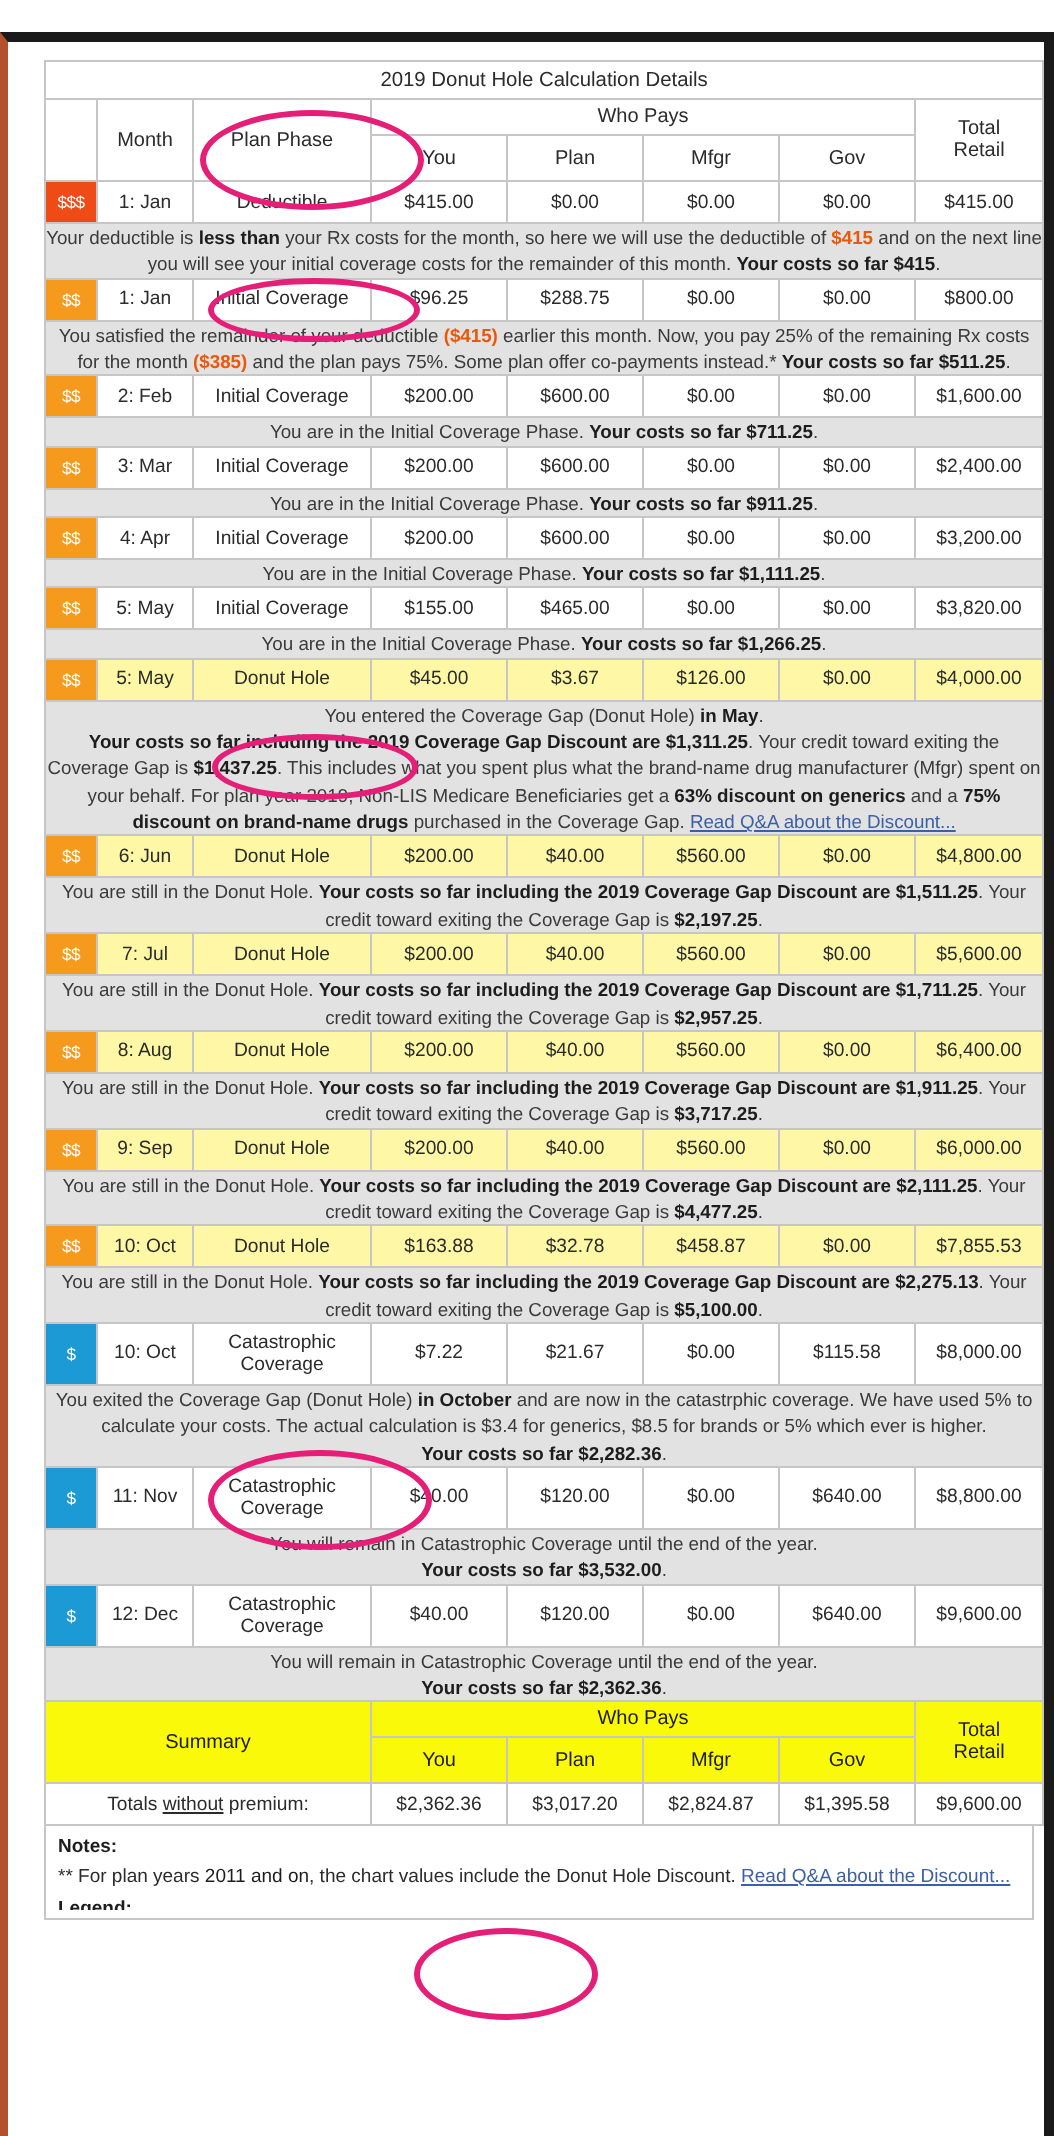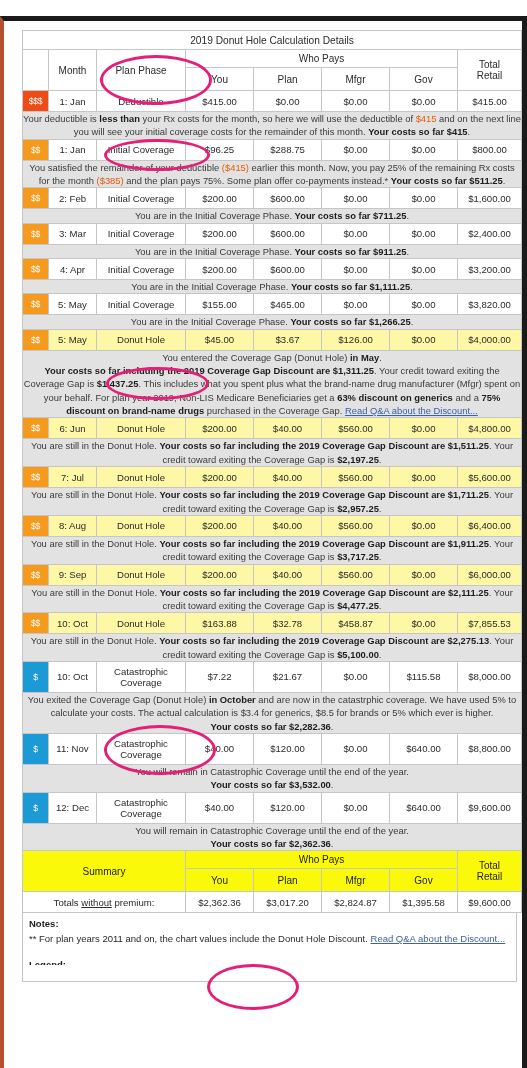--- a/index.html
+++ b/index.html
@@ -89,21 +89,21 @@
 
   .note-row td {
     background: #e2e2e2;
     color: #3a3a3a;
     font-size: 9.4px;
     line-height: 1.42;
     padding: 3px 9px 3px 9px;
     text-align: center;
   }
   .note-row td b { font-weight: bold; color: #1d1d1d; }
-  .note-row td .orange { color: #e8590c; font-weight: normal; }
+  .note-row td .orange { color: #e8590c; font-weight: bold; }
   .note-row td a {
     color: #3b5fa8;
     text-decoration: underline;
   }
 
   
   .summary-hdr {
     background: #fbf90a;
     font-weight: bold;
     font-size: 10px;
@@ -122,37 +122,37 @@
   }
   .totals-label u { text-decoration: underline; }
 
   
   .notes-box {
     width: 495px;
     box-sizing: border-box;
     border: 1px solid #c6c6c6;
     border-top: none;
     background: #ffffff;
-    padding: 4px 6px 16px 6px;
+    padding: 4px 6px 4px 6px;
     font-size: 9.5px;
     color: #2b2b2b;
     line-height: 1.52;
   }
   .notes-box .nhead { font-weight: bold; color: #1d1d1d; }
   .notes-box b { font-weight: normal; color: #1d1d1d; }
   .notes-box a { color: #3b5fa8; text-decoration: underline; }
   .legend-cut {
     font-weight: bold;
     font-size: 9.5px;
     color: #1d1d1d;
   }
   .legend-clip {
     height: 7px;
     overflow: hidden;
-    margin-top: 12px;
+    margin-top: 2px;
   }
 
   
   .marker {
     position: absolute;
     border: 3.2px solid #e51e77;
     border-radius: 50%;
     pointer-events: none;
     background: transparent;
   }

